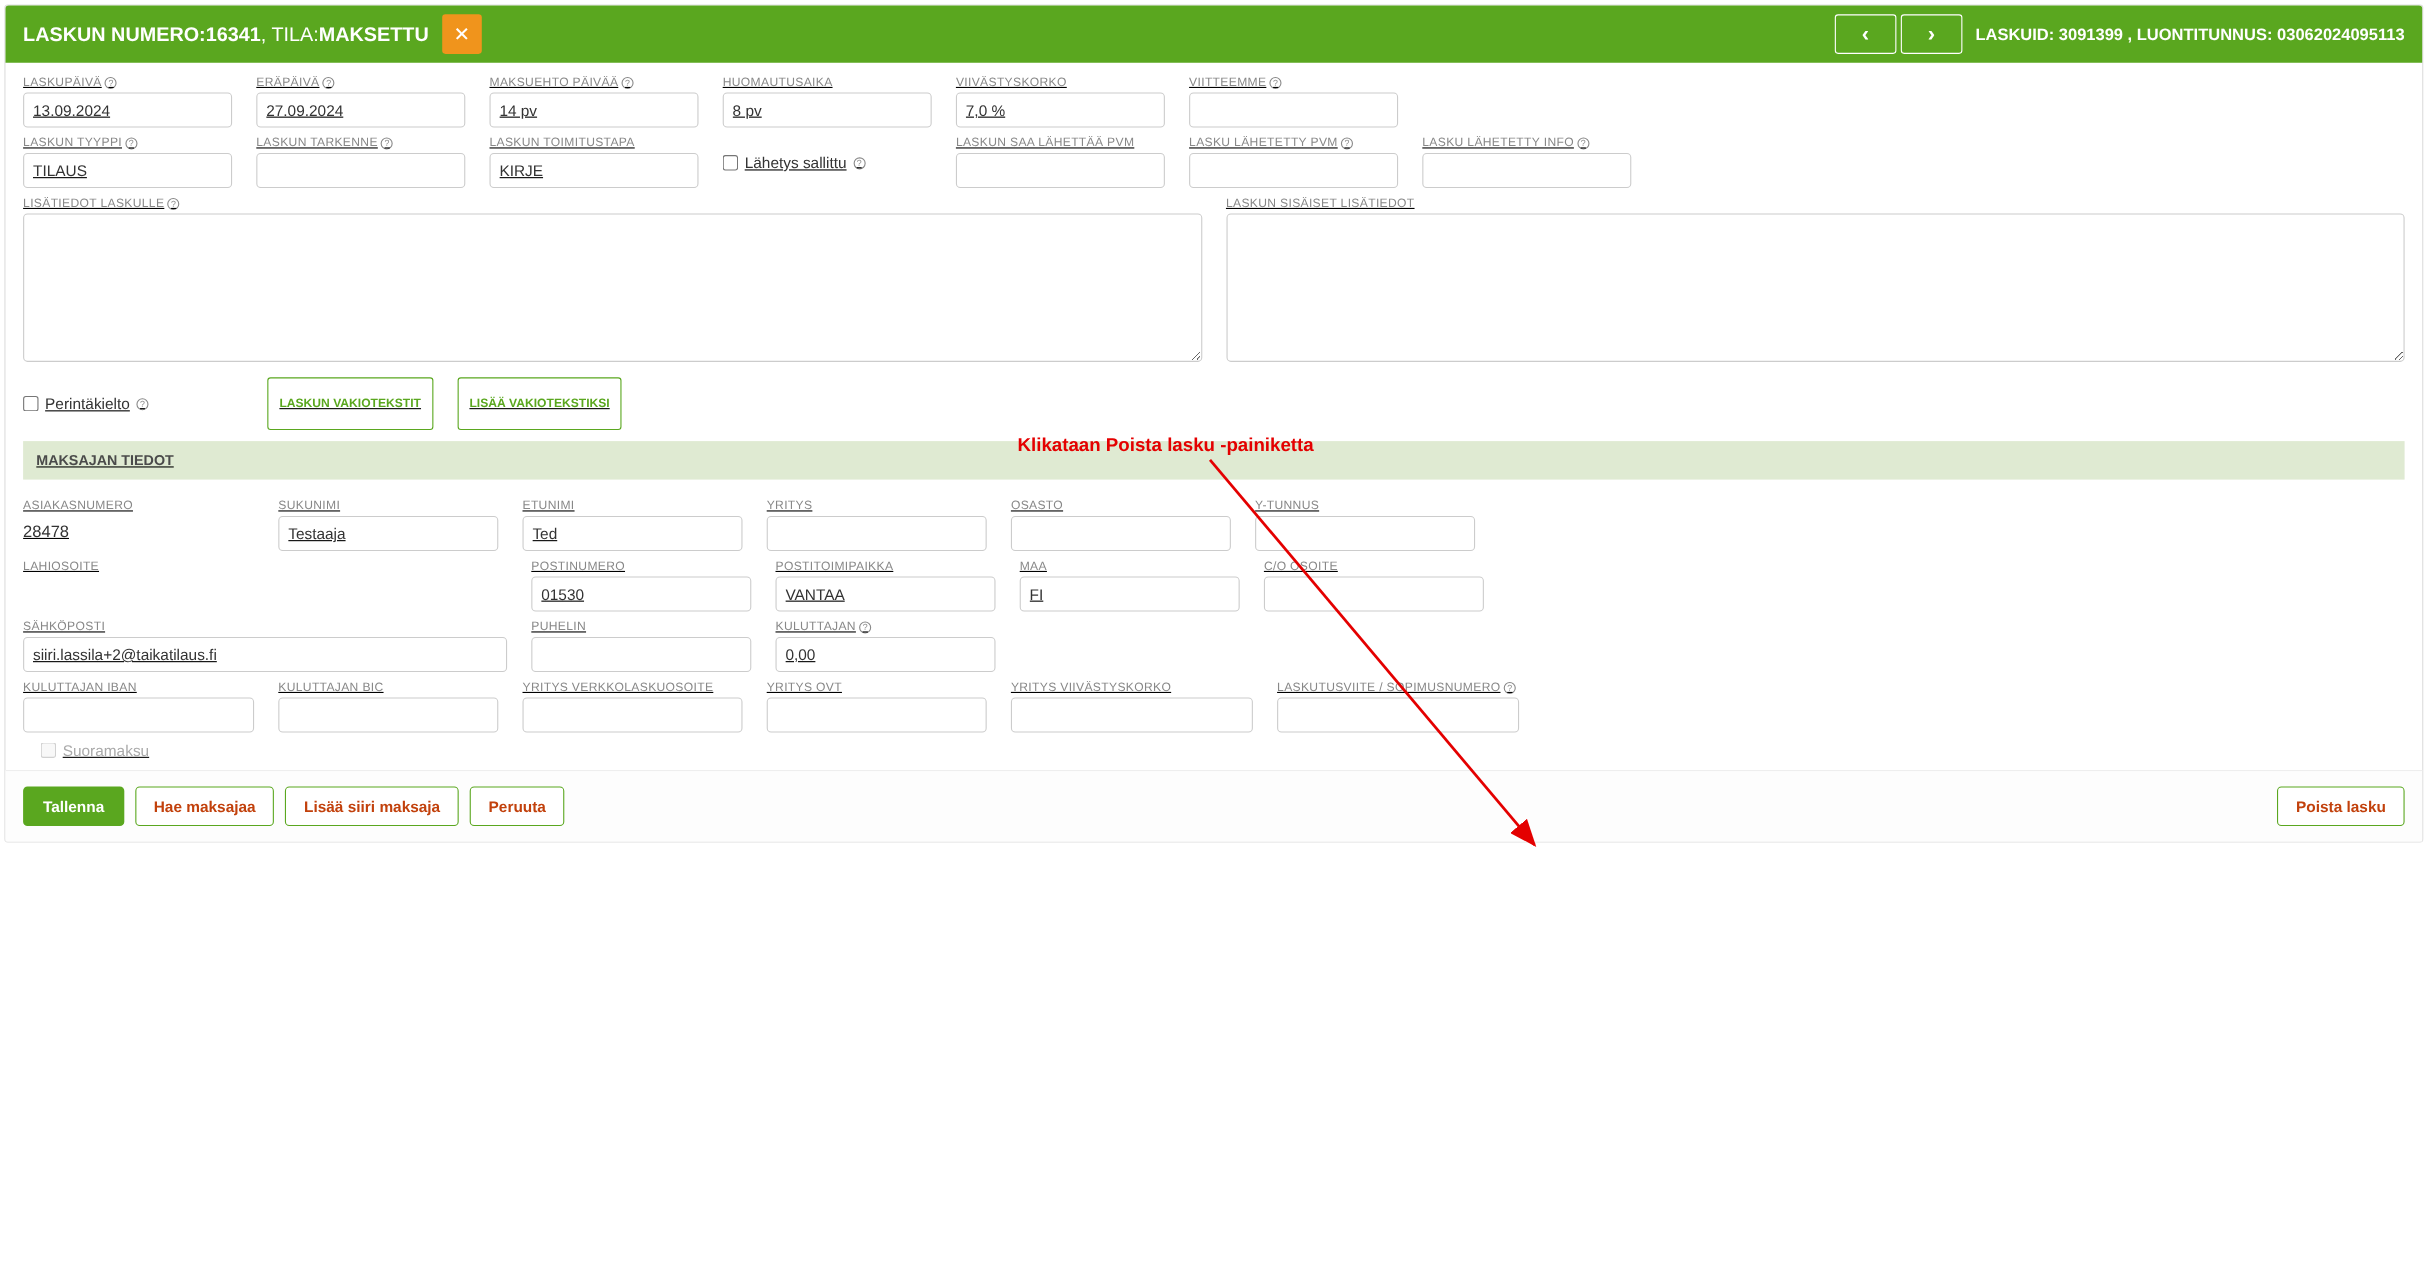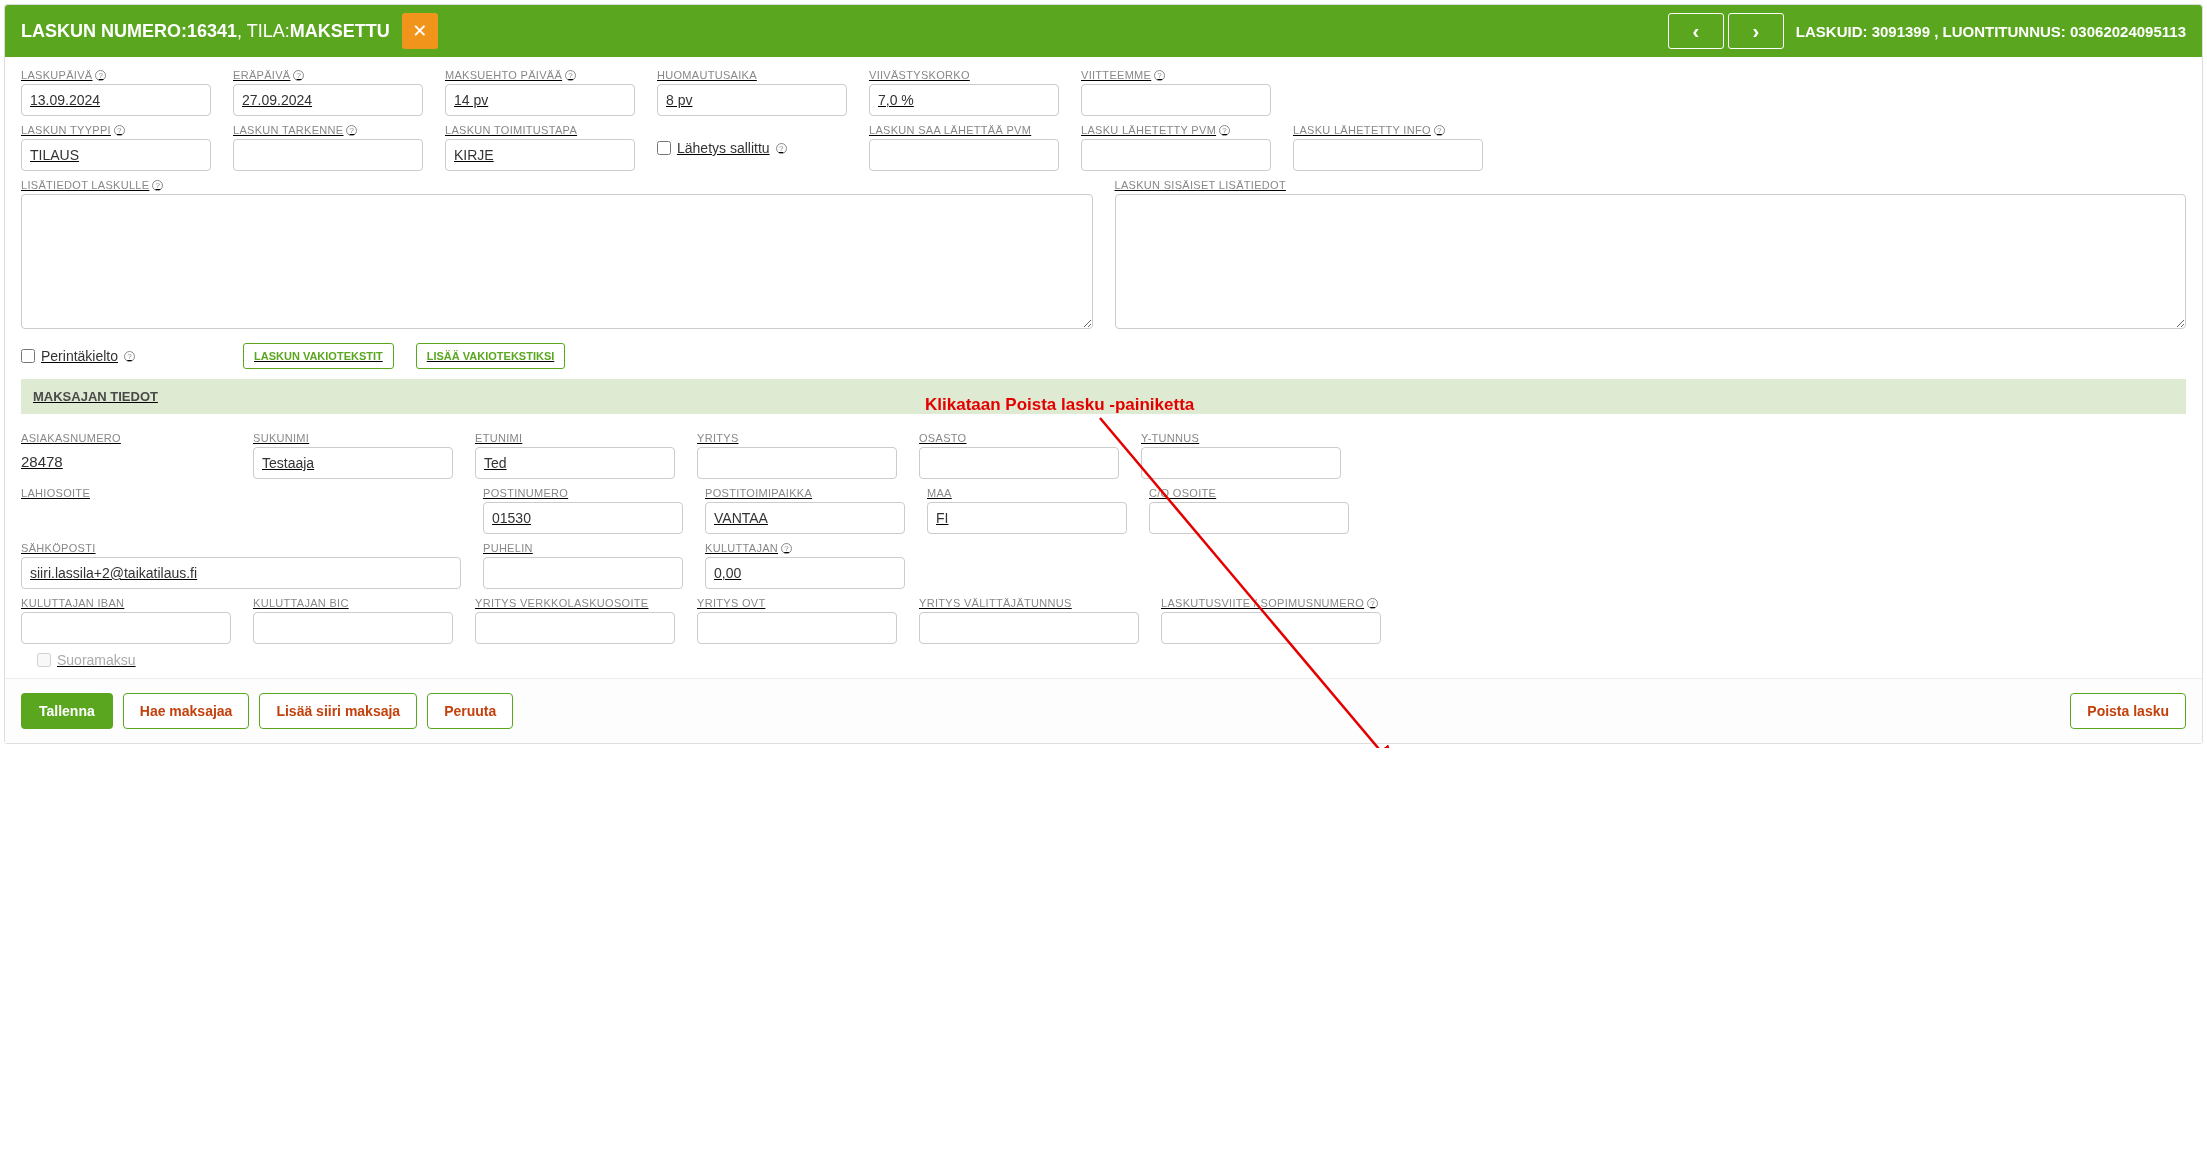--- a/index.html
+++ b/index.html
@@ -101,21 +101,21 @@
     .checkbox-line { display: flex; align-items: center; gap: 6px; font-size: 14px; color: #333; margin-top: 16px; }
     .checkbox-line input[type=checkbox] { width: 14px; height: 14px; }
     .w-190 { width: 190px; }
     .w-200 { width: 200px; }
     .outline-btn {
       background: #fff;
       border: 1px solid #5aa71f;
       color: #5aa71f;
       font-size: 11px;
       font-weight: bold;
-      padding: 6px 10px;
+      padding: 17px 10px;
       border-radius: 3px;
       cursor: pointer;
     }
     .section-header {
       background: #dfead2;
       color: #4a4a4a;
       font-weight: bold;
       padding: 10px 12px;
       margin: 10px 0 18px 0;
       font-size: 13px;
@@ -389,21 +389,21 @@
       </div>
       <div class="fld w-200">
         <label>YRITYS VERKKOLASKUOSOITE</label>
         <input value="" style="">
       </div>
       <div class="fld w-200">
         <label>YRITYS OVT</label>
         <input value="" style="">
       </div>
       <div class="fld" style="width:220px;">
-        <label>YRITYS VÄLITTÄJÄTUNNUS</label>
+        <label>YRITYS VIIVÄSTYSKORKO</label>
         <input value="" style="">
       </div>
       <div class="fld" style="width:220px;">
         <label>
             <span>LASKUTUSVIITE / SOPIMUSNUMERO</span> 
             <span class="help-icon">?</span>
           </label>
         <input value="" style="">
       </div>
     </div>

